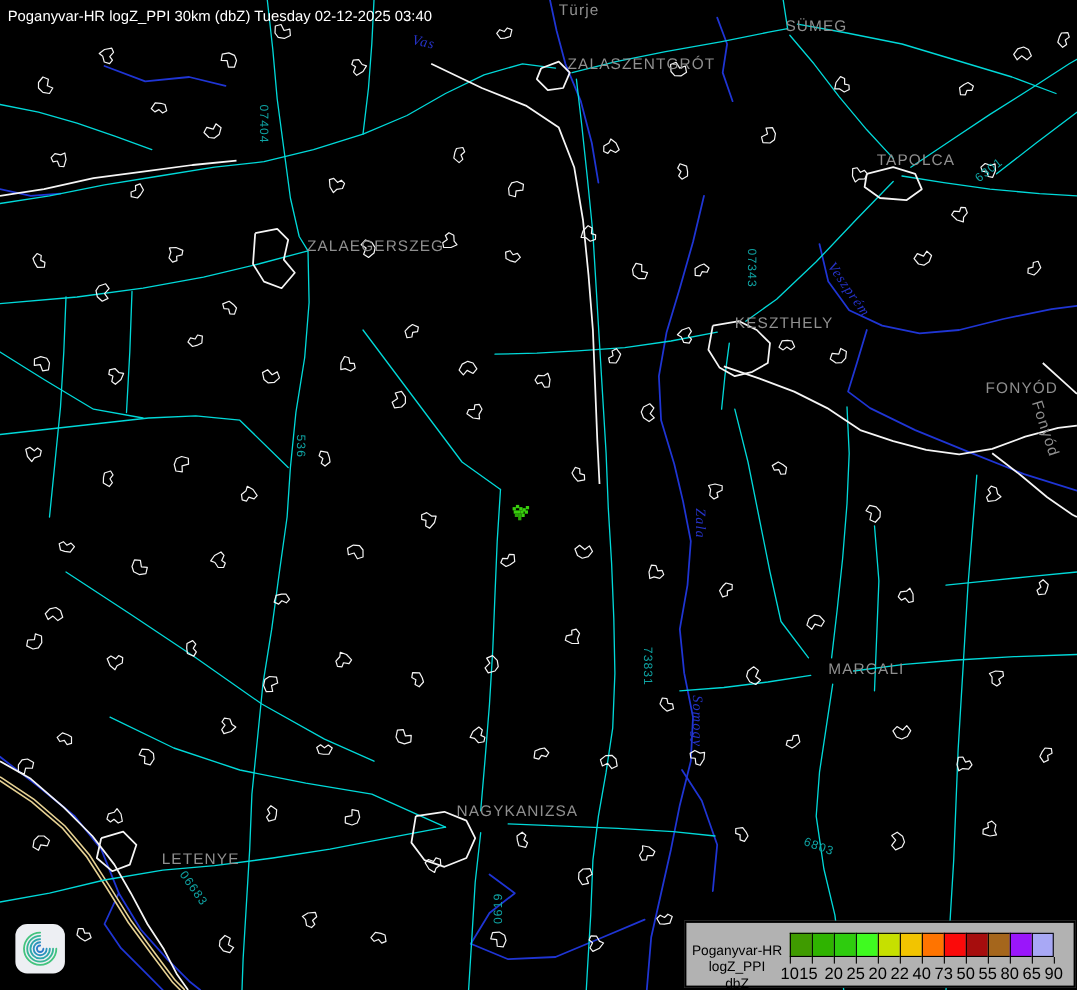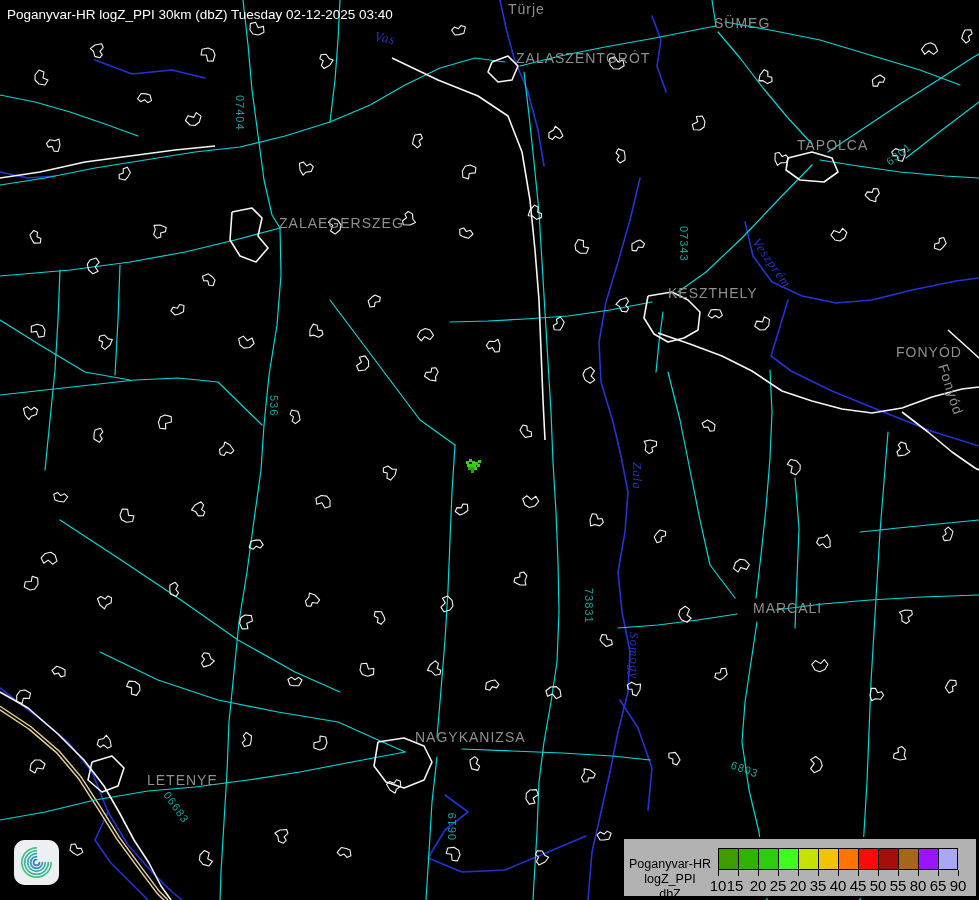--- a/index.html
+++ b/index.html
@@ -311,25 +311,25 @@
           <div class="ticklbl" style="left: 0px;">10</div>
           <div class="tickmark" style="left: 20px;"></div>
           <div class="ticklbl" style="left: 17px;">15</div>
           <div class="tickmark" style="left: 40px;"></div>
           <div class="ticklbl" style="left: 40px;">20</div>
           <div class="tickmark" style="left: 60px;"></div>
           <div class="ticklbl" style="left: 60px;">25</div>
           <div class="tickmark" style="left: 80px;"></div>
           <div class="ticklbl" style="left: 80px;">20</div>
           <div class="tickmark" style="left: 100px;"></div>
-          <div class="ticklbl" style="left: 100px;">35</div>
+          <div class="ticklbl" style="left: 100px;">22</div>
           <div class="tickmark" style="left: 120px;"></div>
           <div class="ticklbl" style="left: 120px;">40</div>
           <div class="tickmark" style="left: 140px;"></div>
-          <div class="ticklbl" style="left: 140px;">45</div>
+          <div class="ticklbl" style="left: 140px;">73</div>
           <div class="tickmark" style="left: 160px;"></div>
           <div class="ticklbl" style="left: 160px;">50</div>
           <div class="tickmark" style="left: 180px;"></div>
           <div class="ticklbl" style="left: 180px;">55</div>
           <div class="tickmark" style="left: 200px;"></div>
           <div class="ticklbl" style="left: 200px;">80</div>
           <div class="tickmark" style="left: 220px;"></div>
           <div class="ticklbl" style="left: 220px;">65</div>
           <div class="tickmark" style="left: 240px;"></div>
           <div class="ticklbl" style="left: 240px;">90</div>

